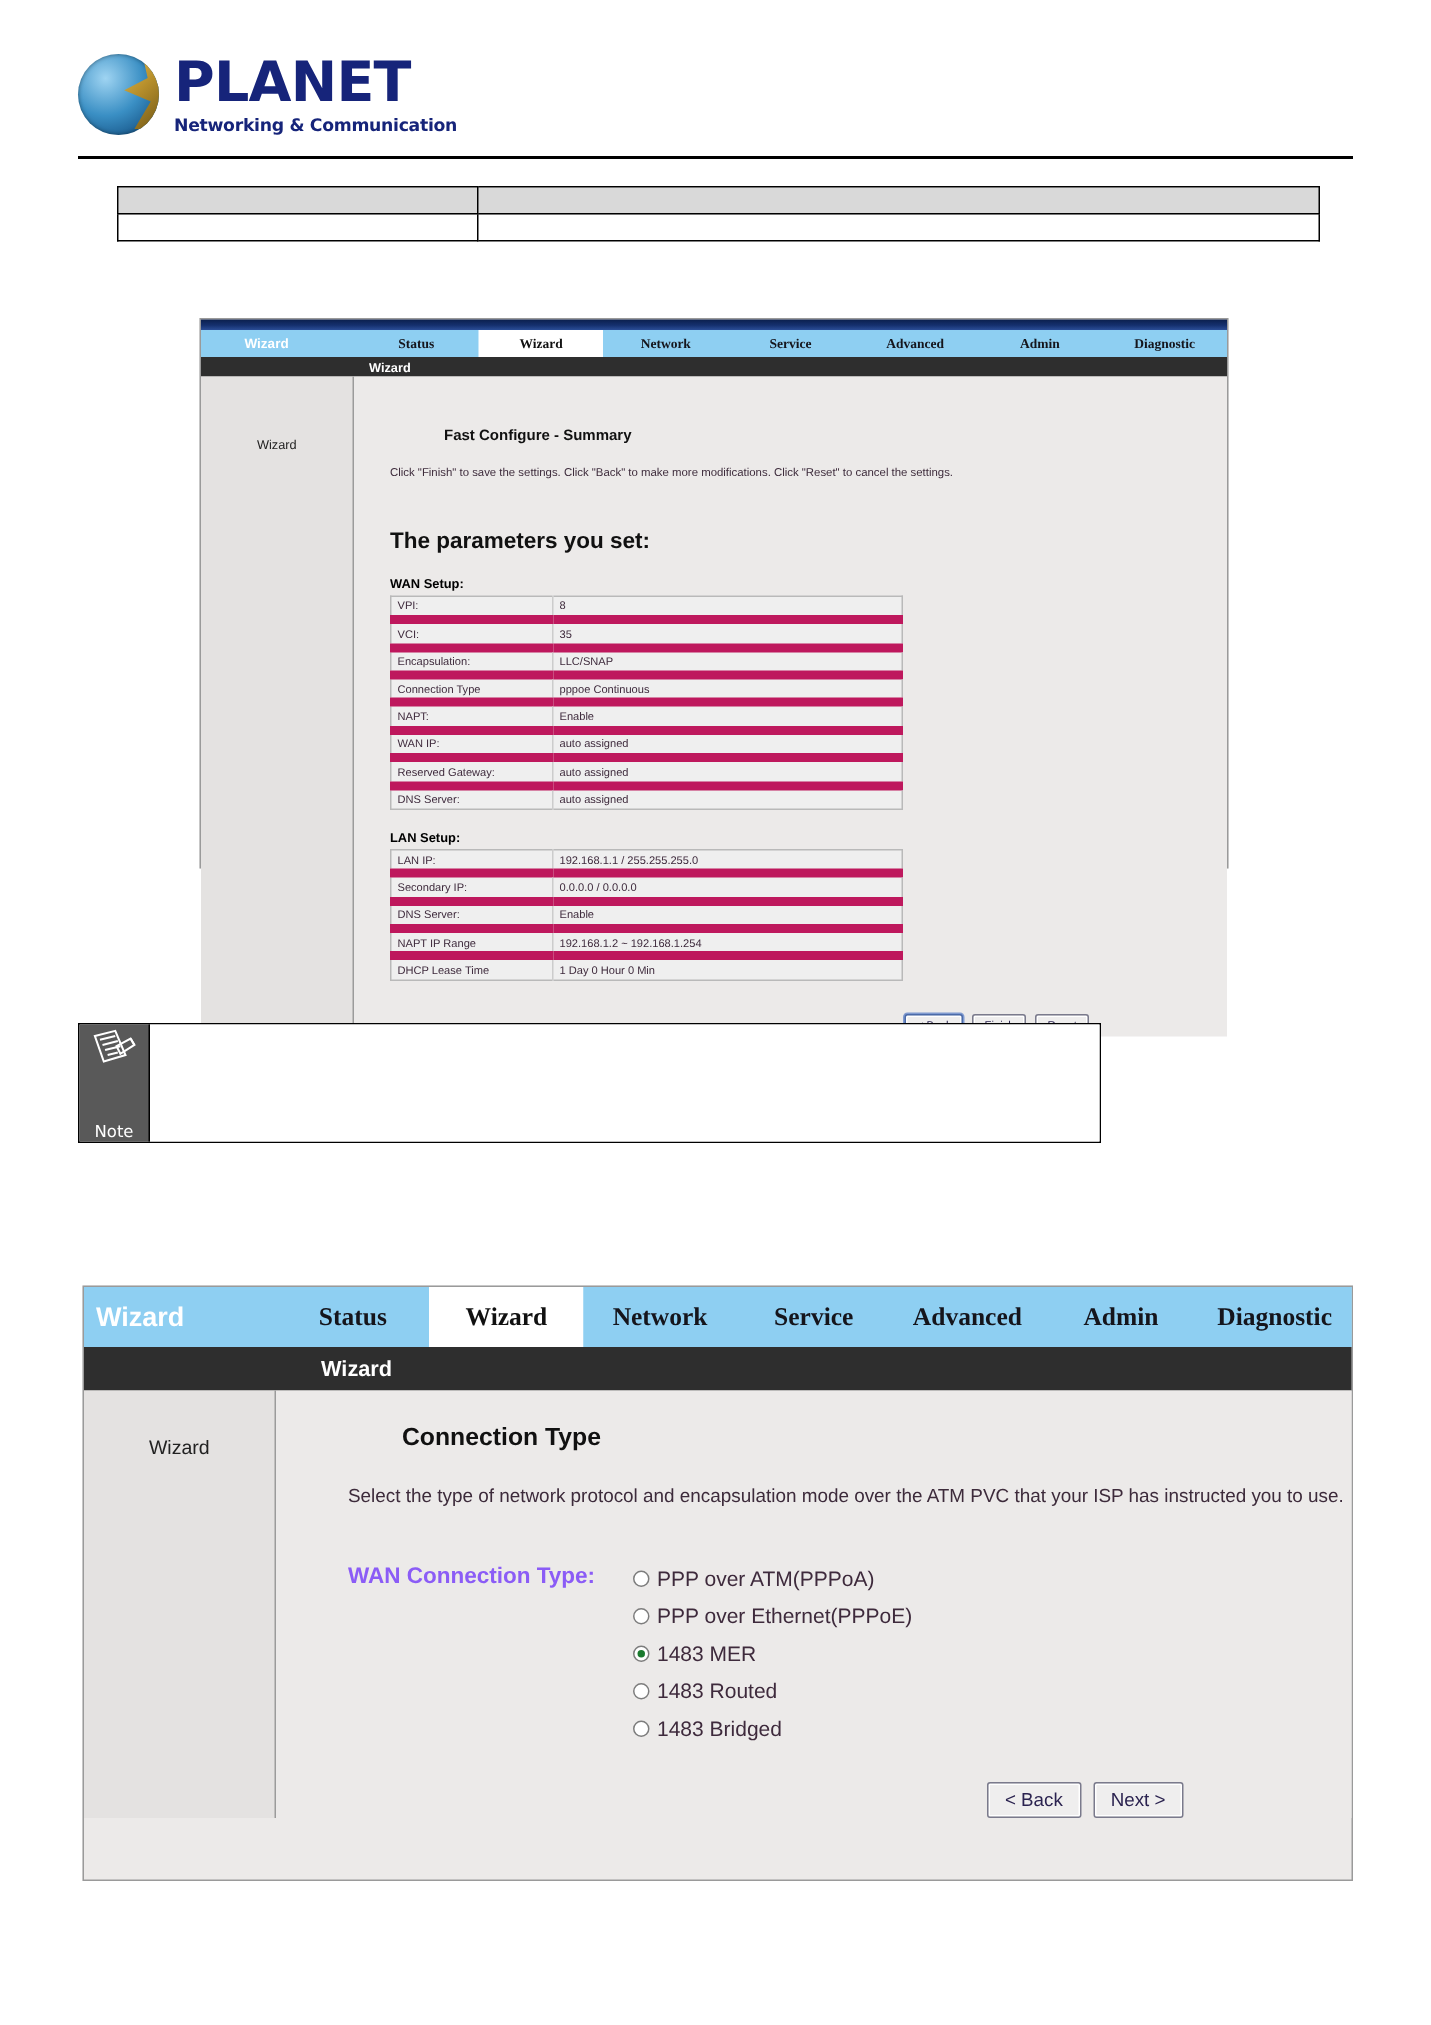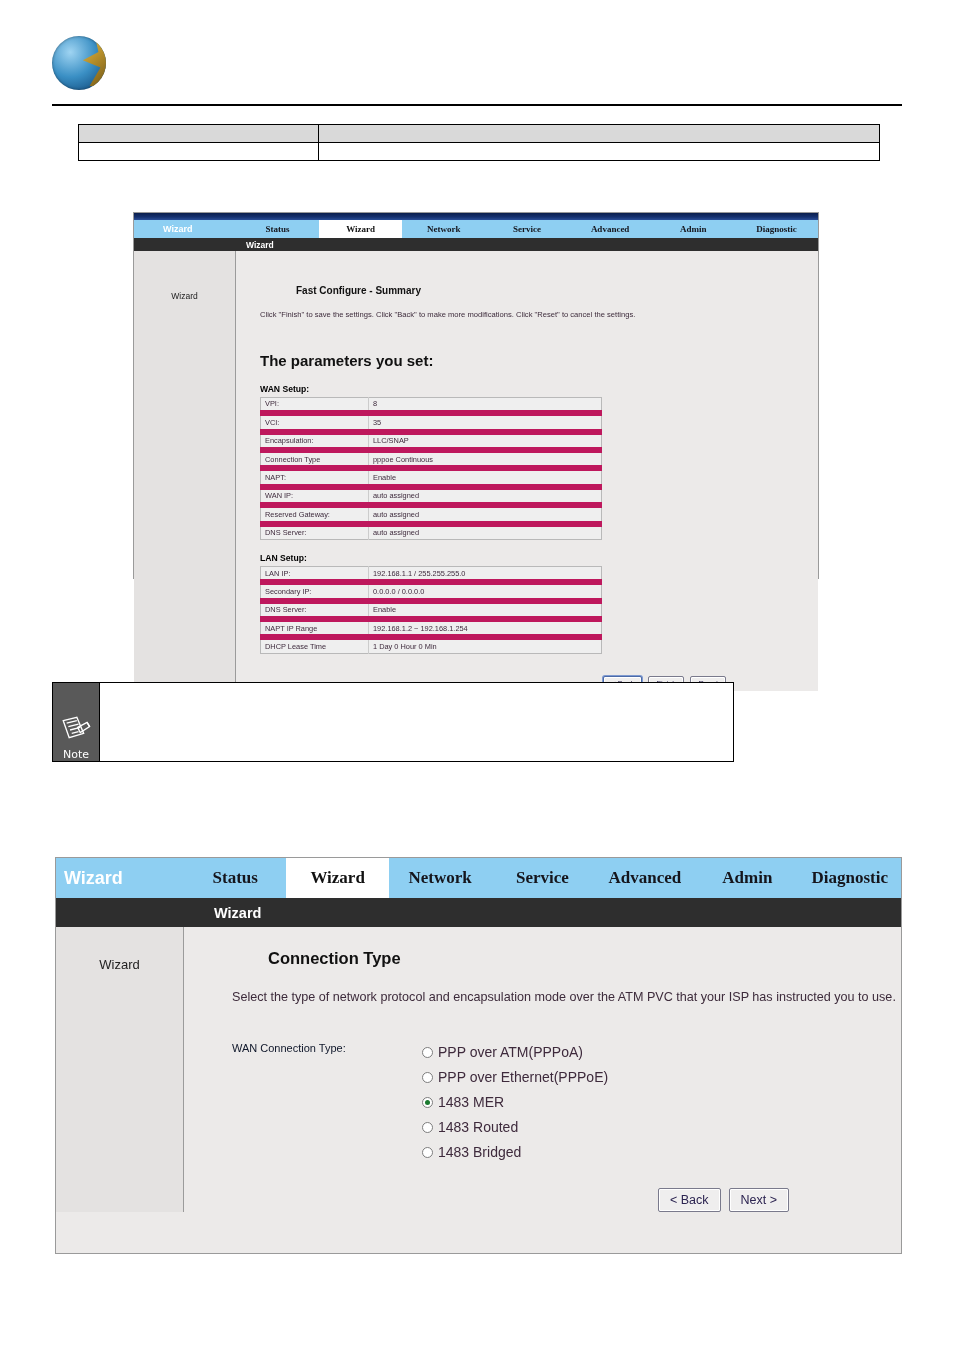--- a/index.html
+++ b/index.html
@@ -205,21 +205,21 @@
   
   #shot2 { left: 55px; top: 857px; width: 847px; height: 397px; }
   #shot2 .navbar { height: 40px; font-size: 17px; }
   #shot2 .nav-brand { width: 128px; padding-left: 8px; font-size: 18px; }
   #shot2 .subbar { height: 29px; font-size: 14.5px; padding-left: 158px; }
   #shot2 .side-col { width: 128px; padding-top: 30px; font-size: 13px; }
   #shot2 .content-col { padding: 22px 0 0 48px; }
   #shot2 .sect-title { font-size: 16.5px; }
   #shot2 .sect-desc { font-size: 12.6px; line-height: 1.6; margin-top: 19px; }
   #shot2 .form-row { display: flex; margin-top: 35px; }
-  #shot2 .form-label { font-size: 11px; font-weight: normal; color: #0f172a; width: 190px; }
+  #shot2 .form-label { font-size: 15px; font-weight: bold; color: #8b5cf6; width: 190px; }
   #shot2 .radio-list { display: flex; flex-direction: column; gap: 9px; margin-top: 2px; }
   #shot2 .radio-item { display: flex; align-items: center; font-size: 14px; color: #3e2a3c; }
   #shot2 .form-row2 { display: flex; align-items: center; margin-top: 28px; }
   #shot2 .btnrow { margin: 28px 112px 0 0; gap: 8px; }
   #shot2 .ubtn { font-size: 12.5px; padding: 4px 11px; }
 
   .radio {
     width: 11px; height: 11px;
     border-radius: 50%;
     border: 1px solid #7d7d7d;
@@ -278,37 +278,41 @@
     display: flex;
     background: #ffffff;
   }
   .note-icon-col {
     width: 47px;
     background: #595959;
     border-right: 1px solid #000;
     display: flex;
     flex-direction: column;
     align-items: center;
-    justify-content: flex-end;
+    justify-content: space-between;
     box-sizing: border-box;
   }
   .note-glyph { width: 34px; height: 34px; }
   .note-word {
     color: #ffffff;
     font-size: 11px;
     font-family: "DejaVu Sans", sans-serif;
     margin-top: 1px;
   }
   .note-body { flex: 1; background: #ffffff; }
 </style>
 </head>
 <body>
 
 <div class="logo-wrap">
   <div class="logo-globe"></div>
+  <div class="logo-text">
+    <div class="logo-planet">PLANET</div>
+    <div class="logo-tag">Networking &amp; Communication</div>
+  </div>
 </div>
 <div class="hrule"></div>
 
 <table class="hdr-table">
   <colgroup>
       <col class="c1">
       <col>
     </colgroup>
   <tbody>
     <tr class="shaded">

